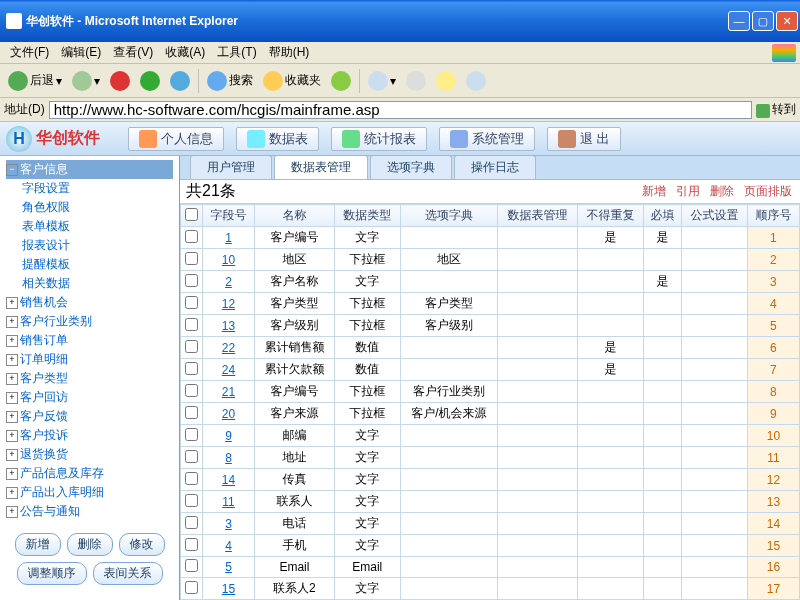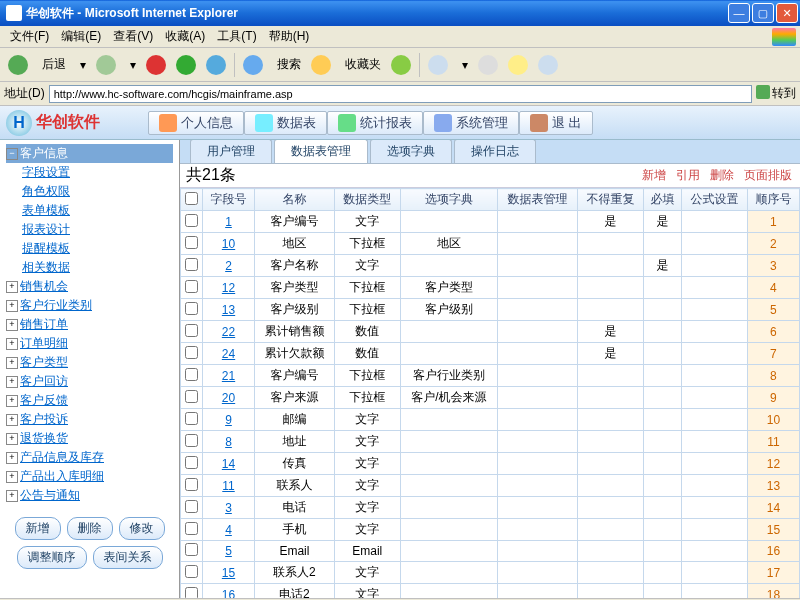--- a/index.html
+++ b/index.html
@@ -1,51 +1,51 @@
 <!DOCTYPE html>
 <html><head>
 <meta charset="utf-8">
 <style>
 *{box-sizing:border-box;margin:0;padding:0;font-family:"Microsoft YaHei",SimSun,Arial,sans-serif}
 body{background:#ece9d8;overflow:hidden;font-size:11px}
-.titlebar{height:26px;background:linear-gradient(#0a5ad6,#3d91f0 6%,#1a6dd8 50%,#0a4ec2);display:flex;align-items:center;color:#fff;padding:0 2px}
+.titlebar{height:42px;background:linear-gradient(#0a5ad6,#3d91f0 6%,#1a6dd8 50%,#0a4ec2);display:flex;align-items:center;color:#fff;padding:0 2px}
 .titlebar .icon{width:16px;height:16px;margin:0 4px;background:#fff;border-radius:2px;display:inline-block}
 .titlebar .title{flex:1;font-weight:bold;font-size:12px}
 .winbtns{display:flex;gap:2px}
 .winbtn{width:22px;height:20px;border:1px solid #fff;border-radius:3px;display:flex;align-items:center;justify-content:center;font-size:11px;color:#fff}
 .winbtn.min{background:#3d7ee0}.winbtn.max{background:#3d7ee0}.winbtn.close{background:#e35a3c}
 .menubar{height:22px;background:#ece9d8;border-bottom:1px solid #c0c0c0;display:flex;align-items:center;padding:0 4px;font-size:12px}
 .menubar span{padding:2px 6px}
 .menubar .logo{margin-left:auto;width:24px;height:18px;background:linear-gradient(#f7a,#fa0,#5c5,#38f);border-radius:2px}
 .toolbar{height:34px;background:#ece9d8;border-bottom:1px solid #c0c0c0;display:flex;align-items:center;padding:0 4px;gap:2px}
-.tbtn{display:flex;align-items:center;gap:14px;padding:2px 4px;font-size:12px}
+.tbtn{display:flex;align-items:center;gap:2px;padding:2px 4px;font-size:12px}
 .tbtn .ico{width:20px;height:20px;border-radius:50%;display:inline-block}
 .ico.back{background:#5a5}.ico.fwd{background:#5a5;opacity:.5}.ico.stop{background:#d33}.ico.refresh{background:#3a3}.ico.home{background:#5ad}
 .ico.search{background:#6ae}.ico.fav{background:#fc5}.ico.hist{background:#8c4}.ico.mail{background:#cde}.ico.print{background:#ddd}.ico.edit{background:#fe8}.ico.chat{background:#cde}
 .sep{width:1px;height:24px;background:#c0c0c0;margin:0 2px}
 .addrbar{height:24px;background:#ece9d8;border-bottom:1px solid #c0c0c0;display:flex;align-items:center;padding:0 4px;font-size:12px;gap:4px}
-.addrbar input{flex:1;border:1px solid #7f9db9;height:18px;padding:0 4px;font-size:11px}
-.gobtn{display:flex;align-items:flex-start;gap:2px}
+.addrbar input{flex:1;border:1px solid #7f9db9;height:18px;padding:0 4px;font-size:15px}
+.gobtn{display:flex;align-items:flex-end;gap:2px}
 .gobtn .ico{width:14px;height:14px;background:#5a5;border-radius:2px}
 .content{display:flex;height:492px;background:#fff}
 .apptop{height:34px;background:linear-gradient(#e8f2fc,#c5ddf5);border-bottom:1px solid #9bc;display:flex;align-items:center;padding:0 6px}
 .applogo{display:flex;align-items:center;gap:4px;color:#d33;font-weight:bold;font-size:16px}
 .applogo .h{width:26px;height:26px;border-radius:50%;background:radial-gradient(#fff,#6bd);display:flex;align-items:center;justify-content:center;color:#06c;font-weight:bold}
-.navbtns{margin-left:48px;display:flex;}
+.navbtns{margin-left:28px;display:flex;gap:12px}
 .navbtn{display:flex;align-items:center;gap:4px;border:1px solid #abc;padding:2px 10px;background:linear-gradient(#fff,#dceafa);border-radius:2px;font-size:13px;color:#346}
 .navbtn .ni{width:18px;height:18px;border-radius:3px}
 .ni.a{background:#f95}.ni.b{background:#7ef}.ni.c{background:#6d8}.ni.d{background:#8ae}.ni.e{background:#c86}
 .appbody{display:flex;height:458px}
 .sidebar{width:180px;background:#fff;border-right:1px solid #999;display:flex;flex-direction:column}
 .tree{padding:4px 6px;font-size:12px;color:#000}
 .tree .row{padding:1px 0;display:flex;align-items:center;gap:2px;white-space:nowrap}
 .tree .sel{background:#7aa8d8;color:#fff}
 .tree .pl{width:12px;height:12px;border:1px solid #888;display:inline-flex;align-items:center;justify-content:center;font-size:9px;line-height:1}
 .tree .ind{width:14px;display:inline-block}
-.tree a{color:#0066cc;text-decoration:underline}
+.tree a{color:#0066cc;}
 .sidebtns{padding:8px 6px;display:flex;flex-wrap:wrap;gap:6px;justify-content:center}
 .pill{padding:2px 10px;border:1px solid #7aa8d8;background:linear-gradient(#fff,#dceafa);border-radius:10px;font-size:12px;color:#246}
 .main{flex:1;display:flex;flex-direction:column;overflow:hidden}
 .tabbar{height:24px;background:#c5ddf5;display:flex;align-items:end;padding:0 10px;gap:2px;border-bottom:1px solid #abc}
 .tab{padding:3px 16px;border:1px solid #abc;border-bottom:none;background:#dceafa;border-radius:3px 3px 0 0;font-size:12px;color:#246}
 .tab.active{background:#fff}
 .toolbar2{height:24px;display:flex;align-items:center;padding:0 6px;gap:6px;background:#fff;border-bottom:1px solid #ccd}
 .toolbar2 .count{flex:1;font-size:16px}
 .actlink{color:#c44;font-size:12px;padding:0 2px}
 .grid{flex:1;overflow:auto}

